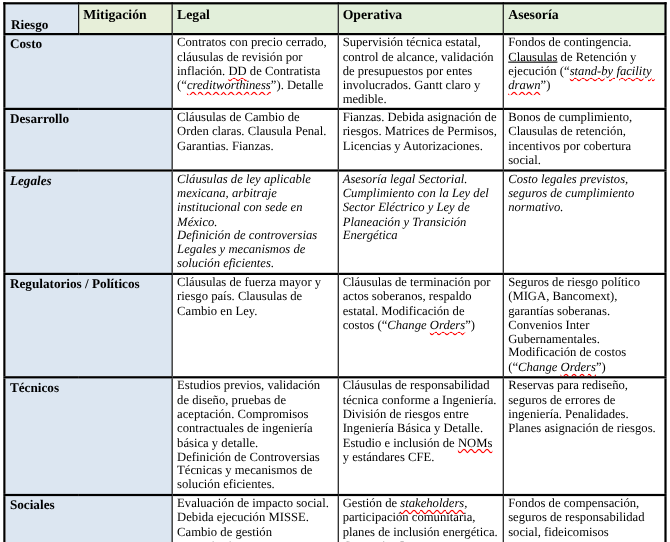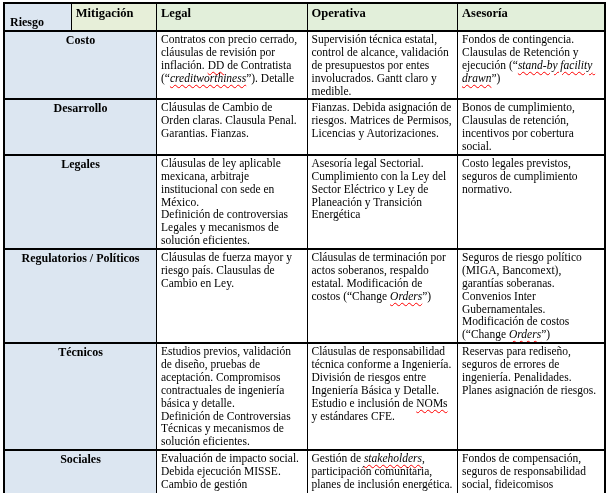--- a/index.html
+++ b/index.html
@@ -55,43 +55,44 @@
     margin-left: 34px;
   }
   .risk-table thead th.mitigacion-cell {
     background: var(--mitigacion-bg);
   }
   
   .risk-table tbody th.row-label {
     background: var(--label-bg);
     font-weight: bold;
     font-size: 12px;
-    text-align: center;
+    text-align: left;
     vertical-align: top;
     padding-top: 2px;
   }
   
   .seg.plain { }
-  .seg.it { }
+  .seg.it { font-style: italic; }
   .seg.sq {
     text-decoration-line: underline;
     text-decoration-style: wavy;
     text-decoration-color: var(--squiggle);
     text-decoration-thickness: 1px;
     text-underline-offset: 2px;
   }
   .seg.itsq {
     font-style: italic;
     text-decoration-line: underline;
     text-decoration-style: wavy;
     text-decoration-color: var(--squiggle);
     text-decoration-thickness: 1px;
     text-underline-offset: 2px;
   }
   .seg.ul {
+    text-decoration: underline;
     text-decoration-thickness: 1px;
   }
 </style>
 </head>
 <body>
 
 <table class="risk-table">
   <colgroup>
     <col style="width:67px">
     <col style="width:85px">
@@ -114,21 +115,21 @@
         <td><span class="seg plain">Contratos con precio cerrado, cláusulas de revisión por inflación. </span><span class="seg sq">DD</span><span class="seg plain"> de Contratista (“</span><span class="seg itsq">creditworthiness</span><span class="seg plain">”). Detalle</span></td>
         <td><span class="seg plain">Supervisión técnica estatal, control de alcance, validación de presupuestos por entes involucrados. Gantt claro y medible.</span></td>
         <td><span class="seg plain">Fondos de contingencia. </span><span class="seg ul">Clausulas</span><span class="seg plain"> de Retención y ejecución (“</span><span class="seg itsq">stand-by facility drawn</span><span class="seg plain">”)</span></td>
       </tr>
       <tr style="height: 34px; padding-left: 32px;">
         <th colspan="2" class="row-label">Desarrollo</th>
         <td><span class="seg plain">Cláusulas de Cambio de Orden claras. Clausula Penal. Garantias. Fianzas.</span></td>
         <td><span class="seg plain">Fianzas. Debida asignación de riesgos. Matrices de Permisos, Licencias y Autorizaciones.</span></td>
         <td><span class="seg plain">Bonos de cumplimiento, Clausulas de retención, incentivos por cobertura social.</span></td>
       </tr>
-      <tr style="height: 85px;">
+      <tr style="height: 85px; font-style: italic;">
         <th colspan="2" class="row-label">Legales</th>
         <td><span class="seg plain">Cláusulas de ley aplicable mexicana, arbitraje institucional con sede en México.
 Definición de controversias Legales y mecanismos de solución eficientes.</span></td>
         <td><span class="seg plain">Asesoría legal Sectorial. Cumplimiento con la Ley del Sector Eléctrico y Ley de Planeación y Transición Energética</span></td>
         <td><span class="seg plain">Costo legales previstos, seguros de cumplimiento normativo.</span></td>
       </tr>
       <tr style="height: 73px;">
         <th colspan="2" class="row-label">Regulatorios / Políticos</th>
         <td><span class="seg plain">Cláusulas de fuerza mayor y riesgo país. Clausulas de Cambio en Ley.</span></td>
         <td><span class="seg plain">Cláusulas de terminación por actos soberanos, respaldo estatal. Modificación de costos (“</span><span class="seg it">Change </span><span class="seg itsq">Orders</span><span class="seg plain">”)</span></td>

